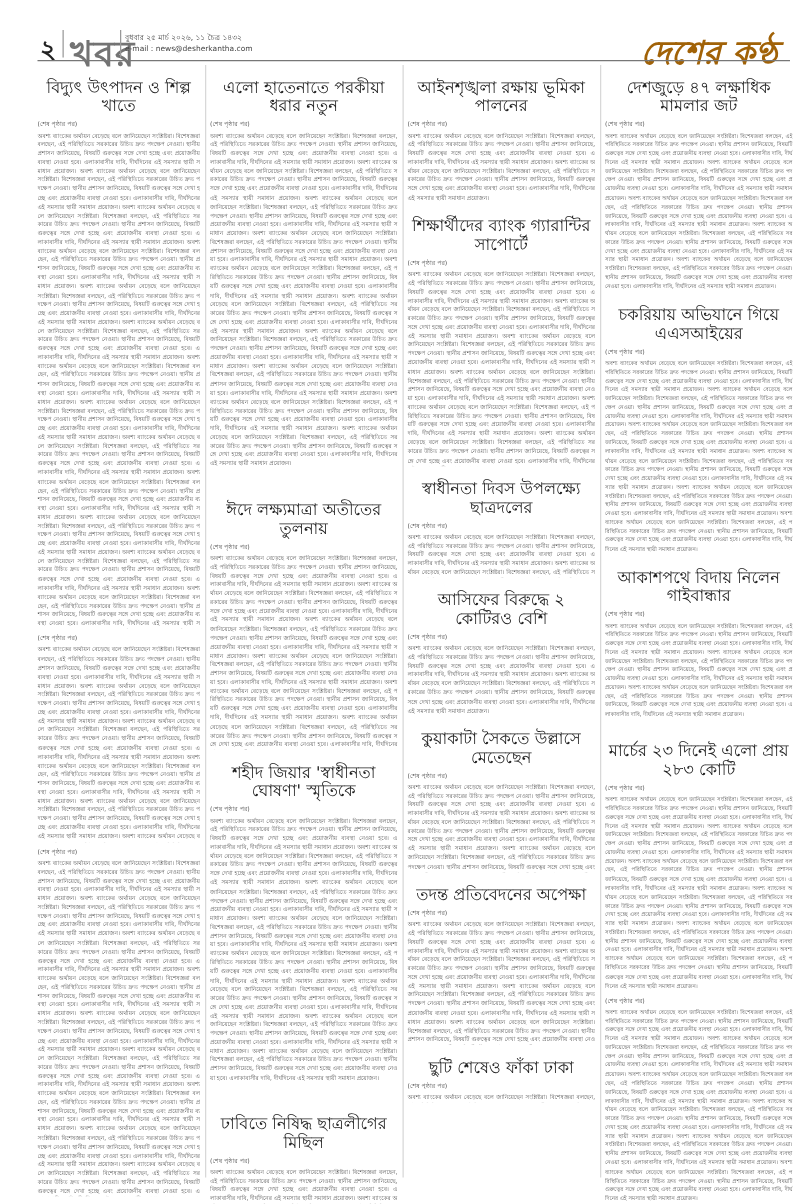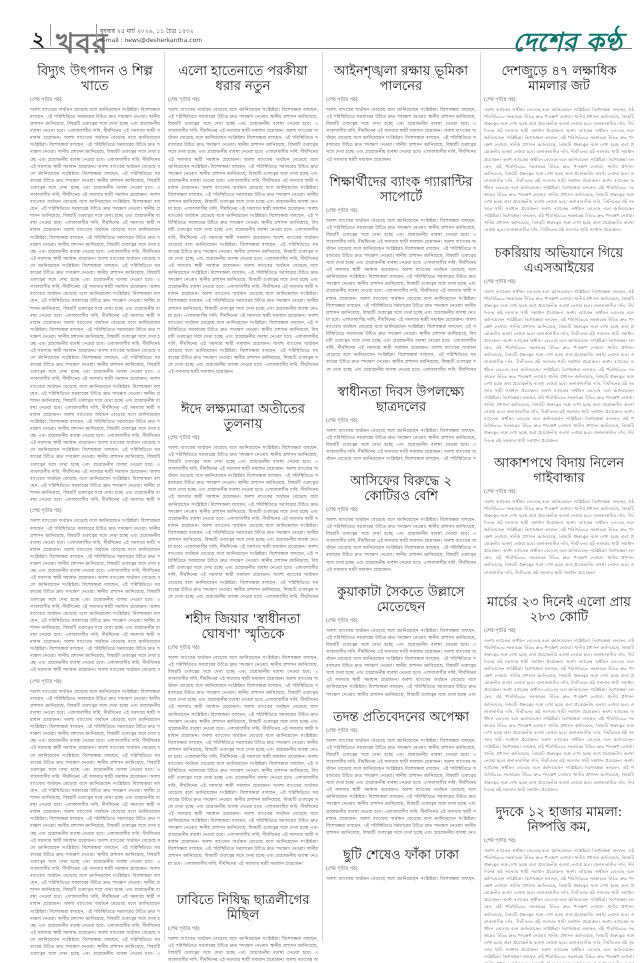--- a/index.html
+++ b/index.html
@@ -4,21 +4,21 @@
 <style>
   * { box-sizing: border-box; margin: 0; padding: 0; }
   html, body { width: 640px; height: 963px; background: #ffffff; overflow: hidden; }
   body { font-family: "DejaVu Serif", serif; color: #2a2a2a; position: relative; }
   .masthead { position: absolute; left: 0; top: 0; width: 640px; height: 50px; }
   .page-num { position: absolute; left: 32px; top: 24px; font-size: 20px; font-weight: bold; color: #222; }
   .mh-sep { position: absolute; left: 50px; top: 24px; width: 1px; height: 22px; background: #999; }
   .section-name { position: absolute; left: 56px; top: 22px; font-size: 28px; font-weight: bold; color: #737373; letter-spacing: 1px; }
   .mh-sep2 { position: absolute; left: 96px; top: 24px; width: 1px; height: 22px; background: #999; }
   .dateline { position: absolute; left: 100px; top: 26px; font-size: 6px; color: #444; line-height: 9px; font-family: "DejaVu Sans", sans-serif; }
-  .brand { position: absolute; right: 18px; top: 22px; font-size: 26px; font-weight: bold; color: #0f766e; font-style: italic; }
+  .brand { position: absolute; right: 18px; top: 22px; font-size: 26px; font-weight: bold; color: #a16207; font-style: italic; }
   .rule { position: absolute; left: 30px; top: 48px; width: 602px; height: 1px; background: #777; }
   .col { position: absolute; top: 52px; }
   .story { margin-bottom: 4px; }
   .hl { font-family: "DejaVu Sans", sans-serif; font-weight: normal; color: #222; text-align: center; line-height: 1.15; margin: 2px 0 2px 0; }
   .hl.m { font-size: 13px; margin-top: 12px; }
   .cont { font-size: 5px; color: #555; margin-bottom: 2px; font-family: "DejaVu Sans", sans-serif; }
   .body-text { font-size: 4.6px; line-height: 7.1px; color: #5a5a5a; text-align: justify; font-family: "DejaVu Sans", sans-serif; word-break: break-all; }
   .narrow-col .body-text { font-size: 4.4px; }
   .col-rule { position: absolute; top: 52px; width: 1px; height: 890px; background: #d8d8d8; }
 </style>
@@ -130,17 +130,16 @@
       <div class="hl m">আকাশপথে বিদায় নিলেন গাইবান্ধার</div>
       <div class="cont">(শেষ পৃষ্ঠার পর)</div>
       <div class="body-text" style="height: 85.2px; overflow: hidden;">অবশ্য ব্যাংকের অর্থায়ন বেড়েছে বলে জানিয়েছেন সংশ্লিষ্টরা। বিশেষজ্ঞরা বলছেন, এই পরিস্থিতিতে সরকারের উচিত দ্রুত পদক্ষেপ নেওয়া। স্থানীয় প্রশাসন জানিয়েছে, বিষয়টি গুরুত্বের সঙ্গে দেখা হচ্ছে এবং প্রয়োজনীয় ব্যবস্থা নেওয়া হবে। এলাকাবাসীর দাবি, দীর্ঘদিনের এই সমস্যার স্থায়ী সমাধান প্রয়োজন। অবশ্য ব্যাংকের অর্থায়ন বেড়েছে বলে জানিয়েছেন সংশ্লিষ্টরা। বিশেষজ্ঞরা বলছেন, এই পরিস্থিতিতে সরকারের উচিত দ্রুত পদক্ষেপ নেওয়া। স্থানীয় প্রশাসন জানিয়েছে, বিষয়টি গুরুত্বের সঙ্গে দেখা হচ্ছে এবং প্রয়োজনীয় ব্যবস্থা নেওয়া হবে। এলাকাবাসীর দাবি, দীর্ঘদিনের এই সমস্যার স্থায়ী সমাধান প্রয়োজন। অবশ্য ব্যাংকের অর্থায়ন বেড়েছে বলে জানিয়েছেন সংশ্লিষ্টরা। বিশেষজ্ঞরা বলছেন, এই পরিস্থিতিতে সরকারের উচিত দ্রুত পদক্ষেপ নেওয়া। স্থানীয় প্রশাসন জানিয়েছে, বিষয়টি গুরুত্বের সঙ্গে দেখা হচ্ছে এবং প্রয়োজনীয় ব্যবস্থা নেওয়া হবে। এলাকাবাসীর দাবি, দীর্ঘদিনের এই সমস্যার স্থায়ী সমাধান প্রয়োজন। </div>
     </div>
     <div class="story">
       <div class="hl m">মার্চের ২৩ দিনেই এলো প্রায় ২৮৩ কোটি</div>
       <div class="cont">(শেষ পৃষ্ঠার পর)</div>
       <div class="body-text" style="height: 156.2px; overflow: hidden;">অবশ্য ব্যাংকের অর্থায়ন বেড়েছে বলে জানিয়েছেন সংশ্লিষ্টরা। বিশেষজ্ঞরা বলছেন, এই পরিস্থিতিতে সরকারের উচিত দ্রুত পদক্ষেপ নেওয়া। স্থানীয় প্রশাসন জানিয়েছে, বিষয়টি গুরুত্বের সঙ্গে দেখা হচ্ছে এবং প্রয়োজনীয় ব্যবস্থা নেওয়া হবে। এলাকাবাসীর দাবি, দীর্ঘদিনের এই সমস্যার স্থায়ী সমাধান প্রয়োজন। অবশ্য ব্যাংকের অর্থায়ন বেড়েছে বলে জানিয়েছেন সংশ্লিষ্টরা। বিশেষজ্ঞরা বলছেন, এই পরিস্থিতিতে সরকারের উচিত দ্রুত পদক্ষেপ নেওয়া। স্থানীয় প্রশাসন জানিয়েছে, বিষয়টি গুরুত্বের সঙ্গে দেখা হচ্ছে এবং প্রয়োজনীয় ব্যবস্থা নেওয়া হবে। এলাকাবাসীর দাবি, দীর্ঘদিনের এই সমস্যার স্থায়ী সমাধান প্রয়োজন। অবশ্য ব্যাংকের অর্থায়ন বেড়েছে বলে জানিয়েছেন সংশ্লিষ্টরা। বিশেষজ্ঞরা বলছেন, এই পরিস্থিতিতে সরকারের উচিত দ্রুত পদক্ষেপ নেওয়া। স্থানীয় প্রশাসন জানিয়েছে, বিষয়টি গুরুত্বের সঙ্গে দেখা হচ্ছে এবং প্রয়োজনীয় ব্যবস্থা নেওয়া হবে। এলাকাবাসীর দাবি, দীর্ঘদিনের এই সমস্যার স্থায়ী সমাধান প্রয়োজন। অবশ্য ব্যাংকের অর্থায়ন বেড়েছে বলে জানিয়েছেন সংশ্লিষ্টরা। বিশেষজ্ঞরা বলছেন, এই পরিস্থিতিতে সরকারের উচিত দ্রুত পদক্ষেপ নেওয়া। স্থানীয় প্রশাসন জানিয়েছে, বিষয়টি গুরুত্বের সঙ্গে দেখা হচ্ছে এবং প্রয়োজনীয় ব্যবস্থা নেওয়া হবে। এলাকাবাসীর দাবি, দীর্ঘদিনের এই সমস্যার স্থায়ী সমাধান প্রয়োজন। অবশ্য ব্যাংকের অর্থায়ন বেড়েছে বলে জানিয়েছেন সংশ্লিষ্টরা। বিশেষজ্ঞরা বলছেন, এই পরিস্থিতিতে সরকারের উচিত দ্রুত পদক্ষেপ নেওয়া। স্থানীয় প্রশাসন জানিয়েছে, বিষয়টি গুরুত্বের সঙ্গে দেখা হচ্ছে এবং প্রয়োজনীয় ব্যবস্থা নেওয়া হবে। এলাকাবাসীর দাবি, দীর্ঘদিনের এই সমস্যার স্থায়ী সমাধান প্রয়োজন। অবশ্য ব্যাংকের অর্থায়ন বেড়েছে বলে জানিয়েছেন সংশ্লিষ্টরা। বিশেষজ্ঞরা বলছেন, এই পরিস্থিতিতে সরকারের উচিত দ্রুত পদক্ষেপ নেওয়া। স্থানীয় প্রশাসন জানিয়েছে, বিষয়টি গুরুত্বের সঙ্গে দেখা হচ্ছে এবং প্রয়োজনীয় ব্যবস্থা নেওয়া হবে। এলাকাবাসীর দাবি, দীর্ঘদিনের এই সমস্যার স্থায়ী সমাধান প্রয়োজন। </div>
     </div>
     <div class="story">
-      <div class="hl m">দুদকে ১২ হাজার মামলা: নিষ্পত্তি কম,</div>
       <div class="cont">(শেষ পৃষ্ঠার পর)</div>
       <div class="body-text" style="height: 156.2px; overflow: hidden;">অবশ্য ব্যাংকের অর্থায়ন বেড়েছে বলে জানিয়েছেন সংশ্লিষ্টরা। বিশেষজ্ঞরা বলছেন, এই পরিস্থিতিতে সরকারের উচিত দ্রুত পদক্ষেপ নেওয়া। স্থানীয় প্রশাসন জানিয়েছে, বিষয়টি গুরুত্বের সঙ্গে দেখা হচ্ছে এবং প্রয়োজনীয় ব্যবস্থা নেওয়া হবে। এলাকাবাসীর দাবি, দীর্ঘদিনের এই সমস্যার স্থায়ী সমাধান প্রয়োজন। অবশ্য ব্যাংকের অর্থায়ন বেড়েছে বলে জানিয়েছেন সংশ্লিষ্টরা। বিশেষজ্ঞরা বলছেন, এই পরিস্থিতিতে সরকারের উচিত দ্রুত পদক্ষেপ নেওয়া। স্থানীয় প্রশাসন জানিয়েছে, বিষয়টি গুরুত্বের সঙ্গে দেখা হচ্ছে এবং প্রয়োজনীয় ব্যবস্থা নেওয়া হবে। এলাকাবাসীর দাবি, দীর্ঘদিনের এই সমস্যার স্থায়ী সমাধান প্রয়োজন। অবশ্য ব্যাংকের অর্থায়ন বেড়েছে বলে জানিয়েছেন সংশ্লিষ্টরা। বিশেষজ্ঞরা বলছেন, এই পরিস্থিতিতে সরকারের উচিত দ্রুত পদক্ষেপ নেওয়া। স্থানীয় প্রশাসন জানিয়েছে, বিষয়টি গুরুত্বের সঙ্গে দেখা হচ্ছে এবং প্রয়োজনীয় ব্যবস্থা নেওয়া হবে। এলাকাবাসীর দাবি, দীর্ঘদিনের এই সমস্যার স্থায়ী সমাধান প্রয়োজন। অবশ্য ব্যাংকের অর্থায়ন বেড়েছে বলে জানিয়েছেন সংশ্লিষ্টরা। বিশেষজ্ঞরা বলছেন, এই পরিস্থিতিতে সরকারের উচিত দ্রুত পদক্ষেপ নেওয়া। স্থানীয় প্রশাসন জানিয়েছে, বিষয়টি গুরুত্বের সঙ্গে দেখা হচ্ছে এবং প্রয়োজনীয় ব্যবস্থা নেওয়া হবে। এলাকাবাসীর দাবি, দীর্ঘদিনের এই সমস্যার স্থায়ী সমাধান প্রয়োজন। অবশ্য ব্যাংকের অর্থায়ন বেড়েছে বলে জানিয়েছেন সংশ্লিষ্টরা। বিশেষজ্ঞরা বলছেন, এই পরিস্থিতিতে সরকারের উচিত দ্রুত পদক্ষেপ নেওয়া। স্থানীয় প্রশাসন জানিয়েছে, বিষয়টি গুরুত্বের সঙ্গে দেখা হচ্ছে এবং প্রয়োজনীয় ব্যবস্থা নেওয়া হবে। এলাকাবাসীর দাবি, দীর্ঘদিনের এই সমস্যার স্থায়ী সমাধান প্রয়োজন। অবশ্য ব্যাংকের অর্থায়ন বেড়েছে বলে জানিয়েছেন সংশ্লিষ্টরা। বিশেষজ্ঞরা বলছেন, এই পরিস্থিতিতে সরকারের উচিত দ্রুত পদক্ষেপ নেওয়া। স্থানীয় প্রশাসন জানিয়েছে, বিষয়টি গুরুত্বের সঙ্গে দেখা হচ্ছে এবং প্রয়োজনীয় ব্যবস্থা নেওয়া হবে। এলাকাবাসীর দাবি, দীর্ঘদিনের এই সমস্যার স্থায়ী সমাধান প্রয়োজন। </div>
     </div>
   </div>
 
 </body></html>

